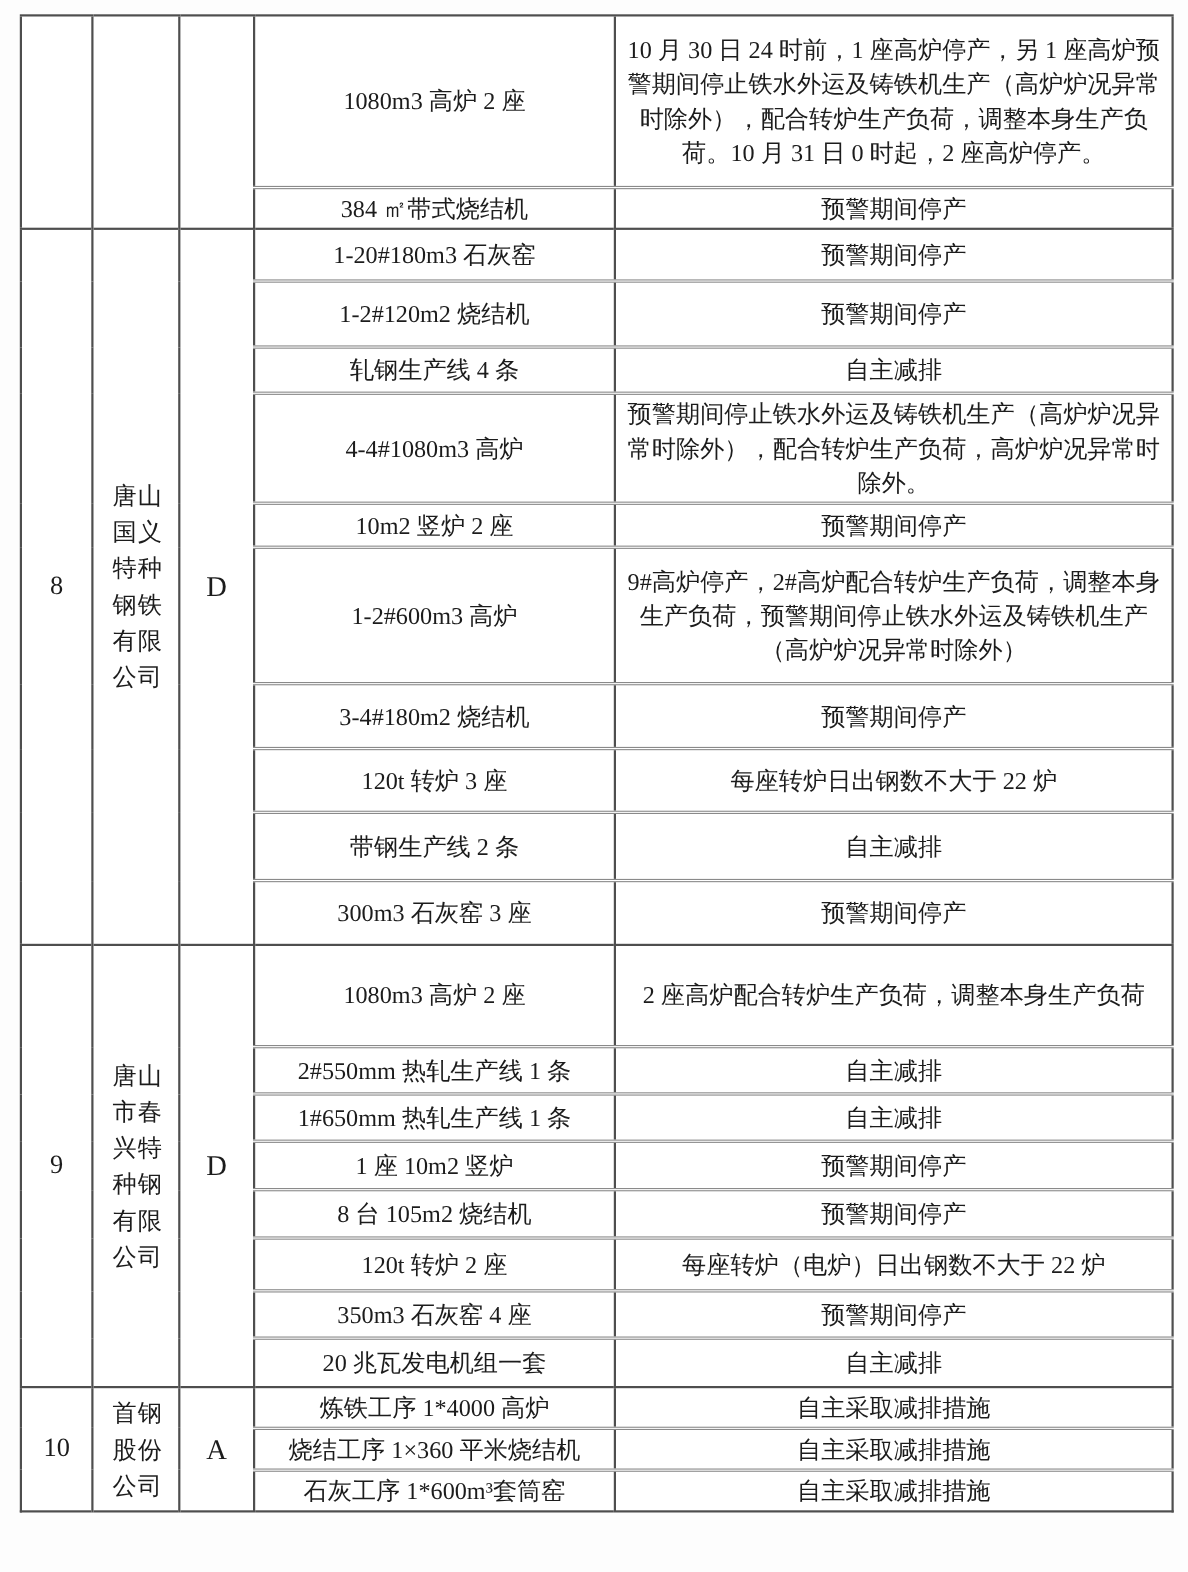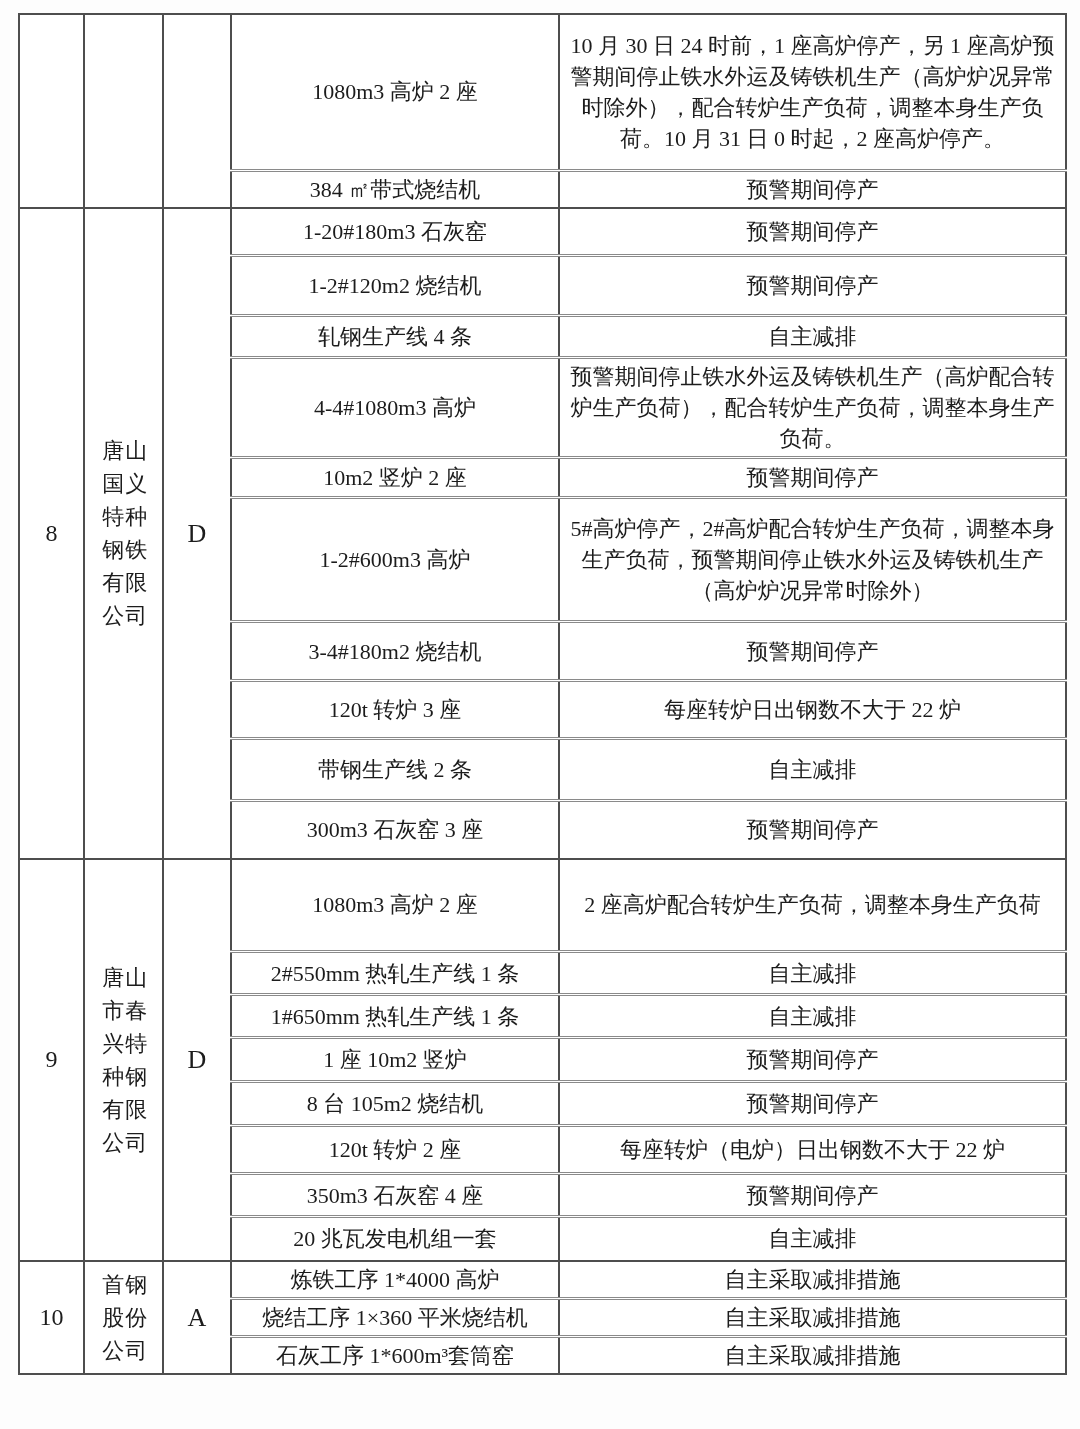--- a/index.html
+++ b/index.html
@@ -90,29 +90,29 @@
       <tr class="sub" style="height:60px">
         <td class="eq">1-2#120m2 烧结机</td>
         <td class="ms">预警期间停产</td>
       </tr>
       <tr class="sub" style="height:42px">
         <td class="eq">轧钢生产线 4 条</td>
         <td class="ms">自主减排</td>
       </tr>
       <tr class="sub" style="height:96px">
         <td class="eq">4-4#1080m3 高炉</td>
-        <td class="ms">预警期间停止铁水外运及铸铁机生产（高炉配合转炉生产负荷），配合转炉生产负荷，调整本身生产负荷。</td>
+        <td class="ms">预警期间停止铁水外运及铸铁机生产（高炉炉况异常时除外），配合转炉生产负荷，高炉炉况异常时除外。</td>
       </tr>
       <tr class="sub" style="height:40px">
         <td class="eq">10m2 竖炉 2 座</td>
         <td class="ms">预警期间停产</td>
       </tr>
       <tr class="sub" style="height:124px">
         <td class="eq">1-2#600m3 高炉</td>
-        <td class="ms">5#高炉停产，2#高炉配合转炉生产负荷，调整本身生产负荷，预警期间停止铁水外运及铸铁机生产（高炉炉况异常时除外）</td>
+        <td class="ms">9#高炉停产，2#高炉配合转炉生产负荷，调整本身生产负荷，预警期间停止铁水外运及铸铁机生产（高炉炉况异常时除外）</td>
       </tr>
       <tr class="sub" style="height:59px">
         <td class="eq">3-4#180m2 烧结机</td>
         <td class="ms">预警期间停产</td>
       </tr>
       <tr class="sub" style="height:58px">
         <td class="eq">120t 转炉 3 座</td>
         <td class="ms">每座转炉日出钢数不大于 22 炉</td>
       </tr>
       <tr class="sub" style="height:62px">

